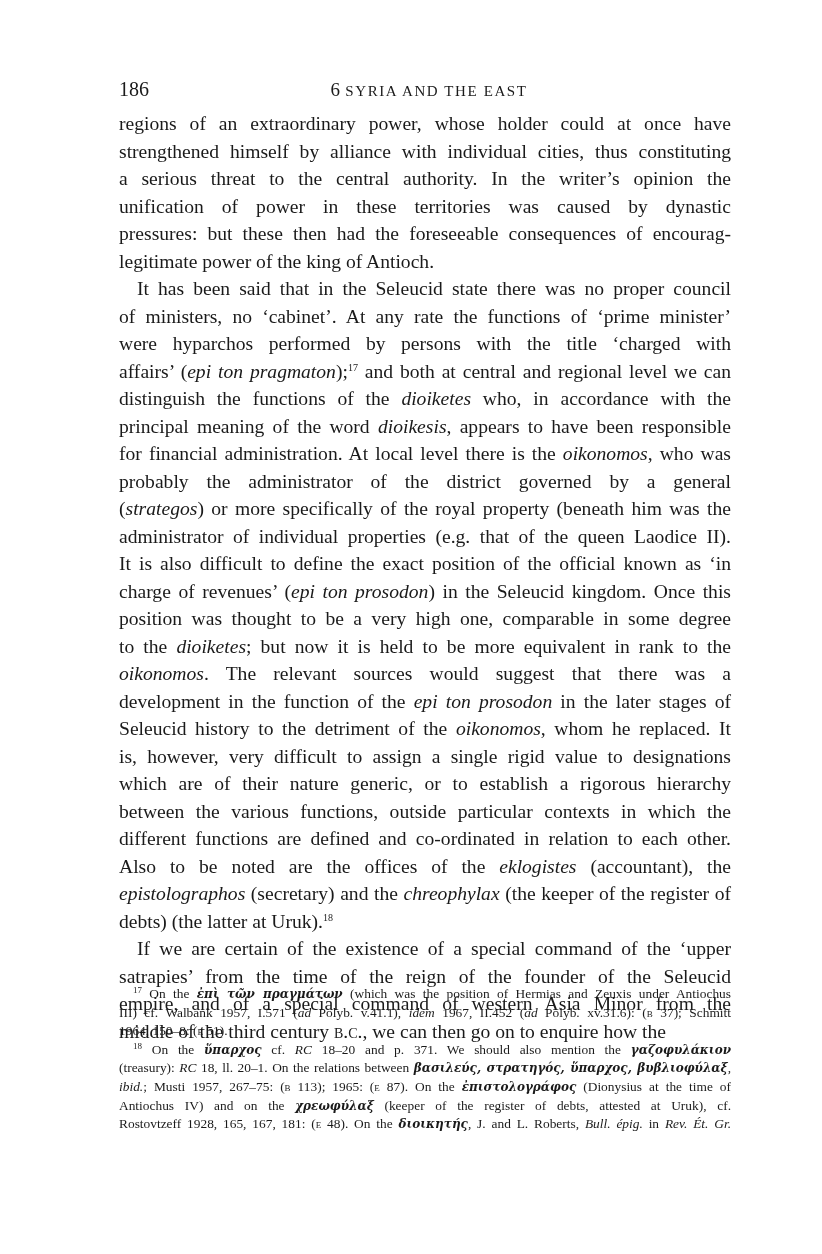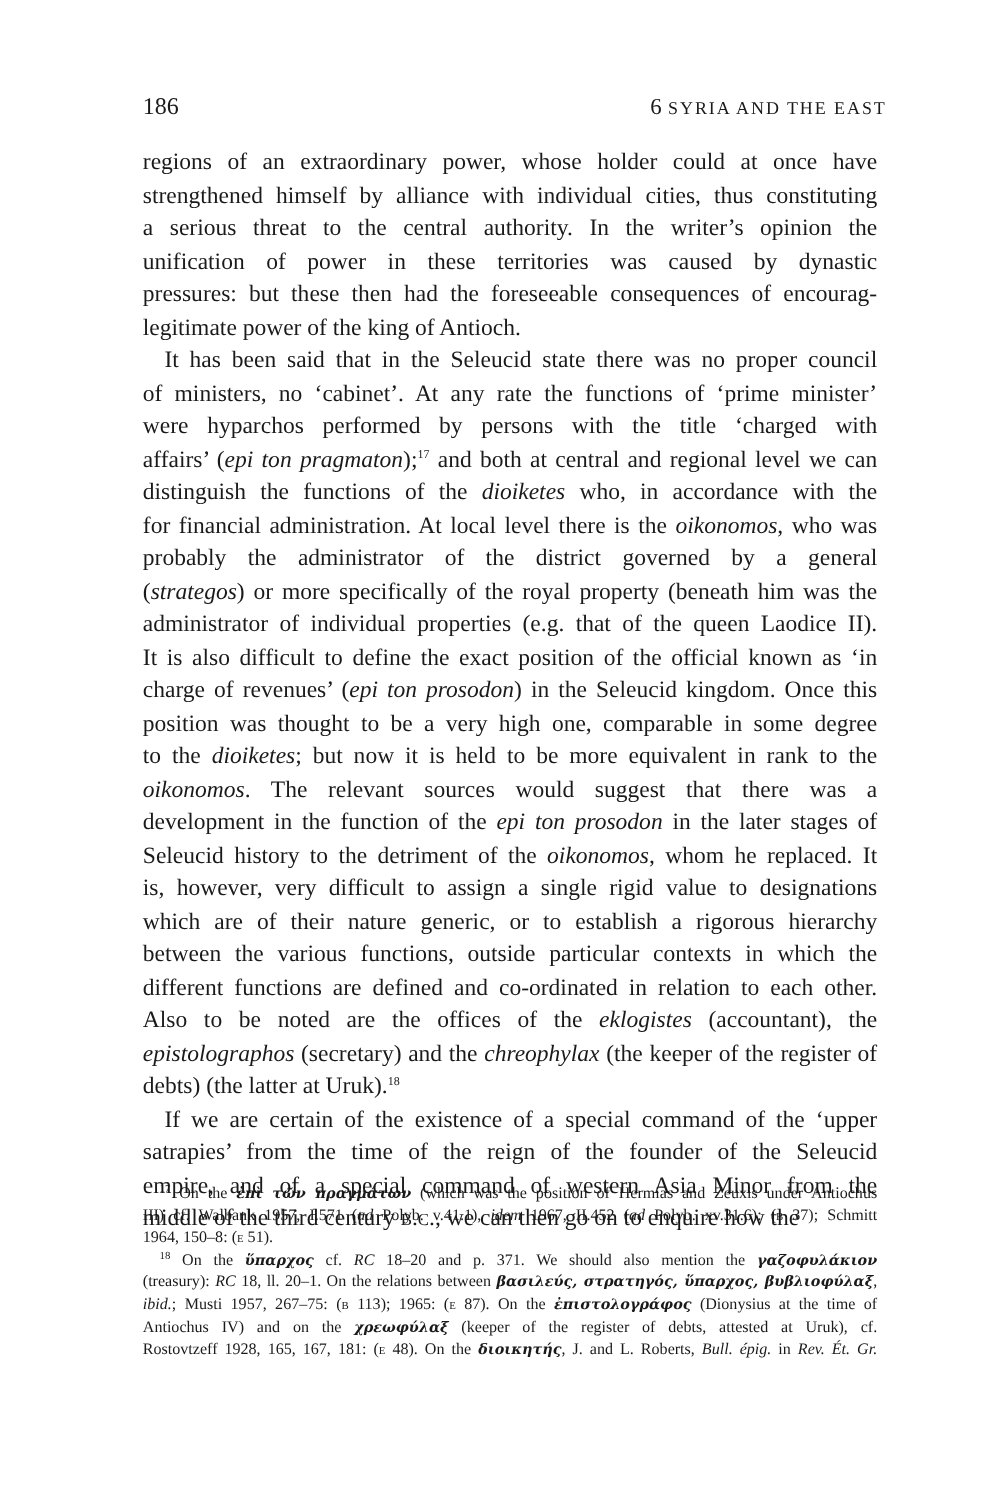--- a/index.html
+++ b/index.html
@@ -1,24 +1,24 @@
 <!DOCTYPE html>
 <html><head>
 <meta charset="utf-8">
 <style>
   html, body { margin: 0; padding: 0; background: #ffffff; }
   body { width: 822px; height: 1254px; position: relative; overflow: hidden;
          font-family: "Liberation Serif", "DejaVu Serif", serif; color: #1a1a1a; }
   .page { position: absolute; left: 14px; top: 0; width: 822px; height: 1254px; }
   .running-head { position: absolute; top: 78px; left: 105px; width: 620px; height: 26px; }
   .page-number { position: absolute; left: 0; top: 0; font-size: 20px; }
-  .chapter-title { position: absolute; left: 0; right: 0; top: 1px; text-align: right;
+  .chapter-title { position: absolute; left: 0; right: 0; top: 1px; text-align: center;
                    font-size: 15px; letter-spacing: 1.6px; font-variant: small-caps; }
   .chapter-title .num { font-size: 19px; letter-spacing: 0; }
-  .body-text { position: absolute; left: 105px; top: 110px; width: 612px; margin-top: 12px; }
+  .body-text { position: absolute; left: 105px; top: 110px; width: 612px; }
   .line { display: block; height: 27.5px; line-height: 27.5px; font-size: 19.6px;
           white-space: nowrap; text-align: justify; text-align-last: justify; }
   .line.last { text-align-last: left; }
   .line.indent { padding-left: 18px; }
   .footnotes { position: absolute; left: 105px; top: 985px; width: 612px; }
   .fline { display: block; height: 18.6px; line-height: 18.6px; font-size: 13.4px;
            white-space: nowrap; text-align: justify; text-align-last: justify; }
   .fline.last { text-align-last: left; }
   .fline.indent { padding-left: 14px; }
   sup { font-size: 10px; line-height: 0; vertical-align: 7px; }
@@ -44,20 +44,21 @@
       <span class="line">strengthened himself by alliance with individual cities, thus constituting</span>
       <span class="line">a serious threat to the central authority. In the writer’s opinion the</span>
       <span class="line">unification of power in these territories was caused by dynastic</span>
       <span class="line">pressures: but these then had the foreseeable consequences of encourag-</span>
       <span class="line last">legitimate power of the king of Antioch.</span>
       <span class="line indent">It has been said that in the Seleucid state there was no proper council</span>
       <span class="line">of ministers, no ‘cabinet’. At any rate the functions of ‘prime minister’</span>
       <span class="line">were hyparchos performed by persons with the title ‘charged with</span>
       <span class="line">affairs’ (<i>epi ton pragmaton</i>);<sup>17</sup> and both at central and regional level we can</span>
       <span class="line">distinguish the functions of the <i>dioiketes</i> who, in accordance with the</span>
+      <span class="line">principal meaning of the word <i>dioikesis</i>, appears to have been responsible</span>
       <span class="line">for financial administration. At local level there is the <i>oikonomos</i>, who was</span>
       <span class="line">probably the administrator of the district governed by a general</span>
       <span class="line">(<i>strategos</i>) or more specifically of the royal property (beneath him was the</span>
       <span class="line">administrator of individual properties (e.g. that of the queen Laodice II).</span>
       <span class="line">It is also difficult to define the exact position of the official known as ‘in</span>
       <span class="line">charge of revenues’ (<i>epi ton prosodon</i>) in the Seleucid kingdom. Once this</span>
       <span class="line">position was thought to be a very high one, comparable in some degree</span>
       <span class="line">to the <i>dioiketes</i>; but now it is held to be more equivalent in rank to the</span>
       <span class="line"><i>oikonomos</i>. The relevant sources would suggest that there was a</span>
       <span class="line">development in the function of the <i>epi ton prosodon</i> in the later stages of</span>

